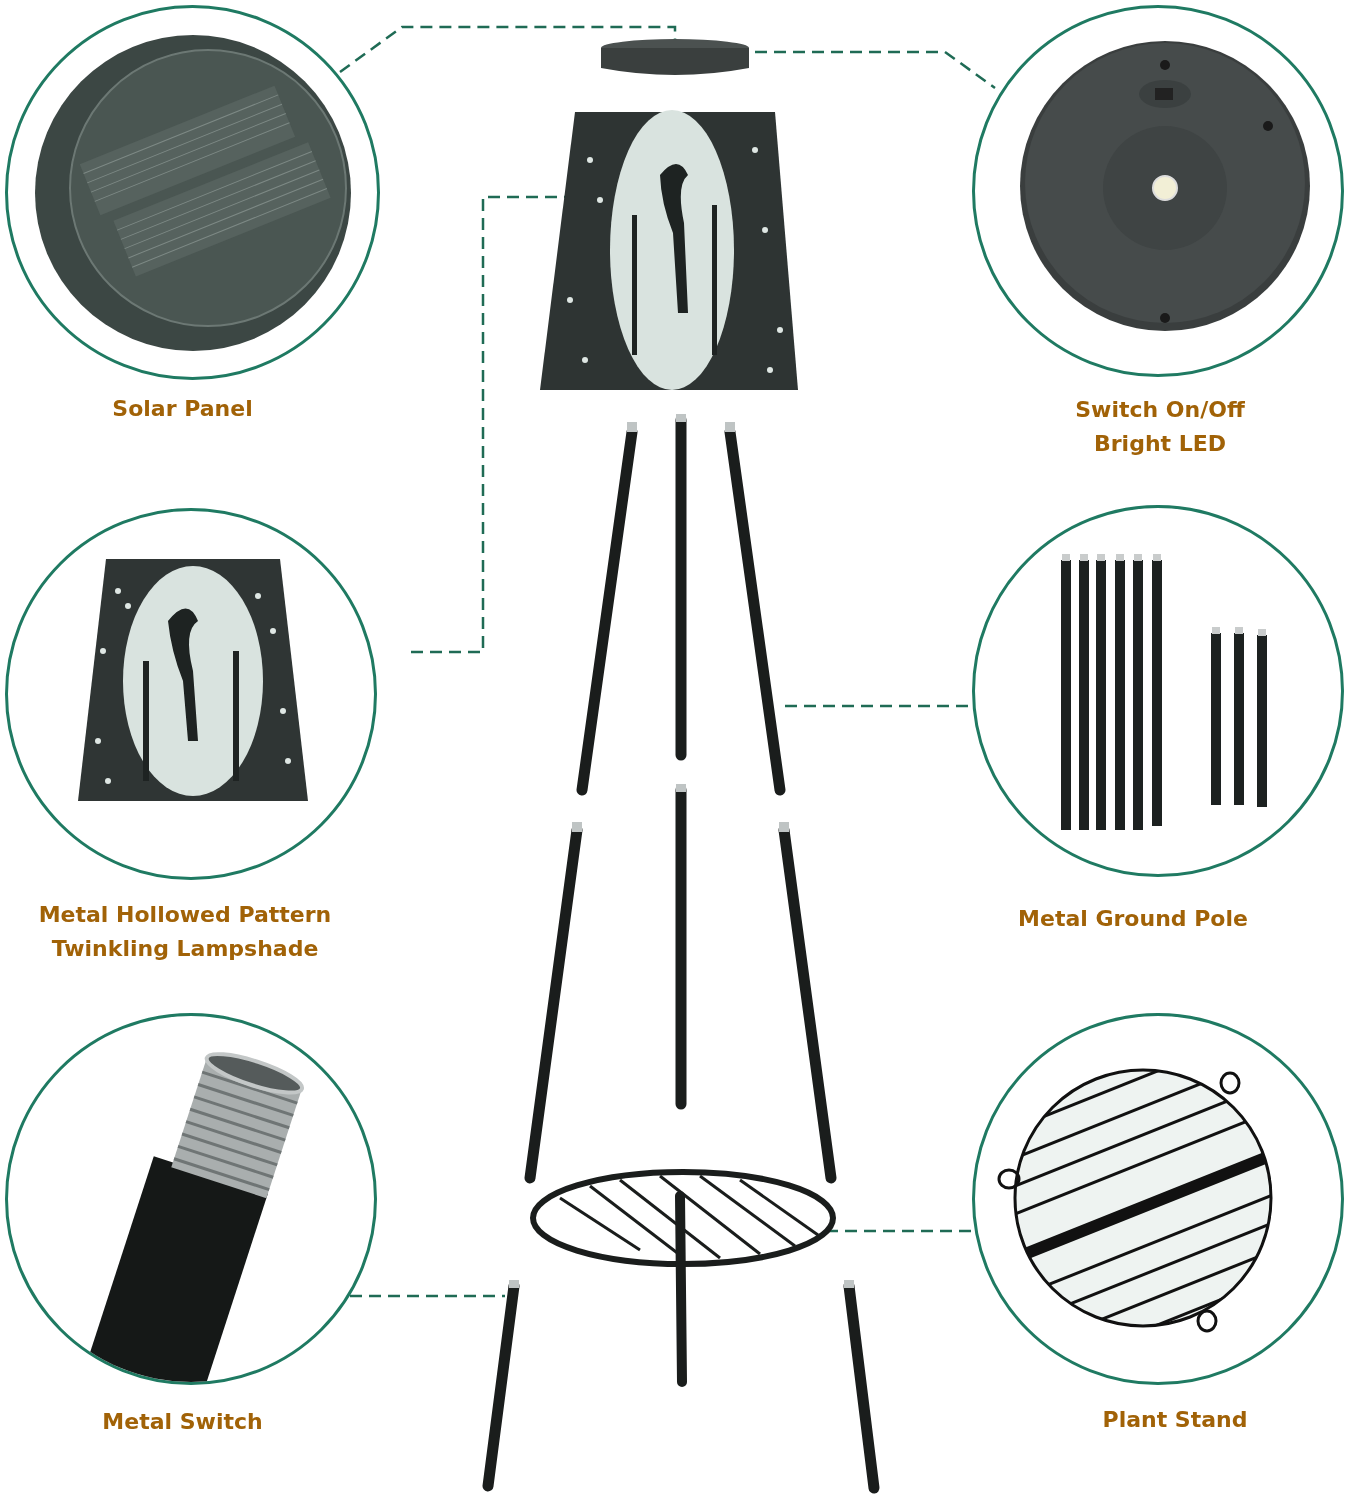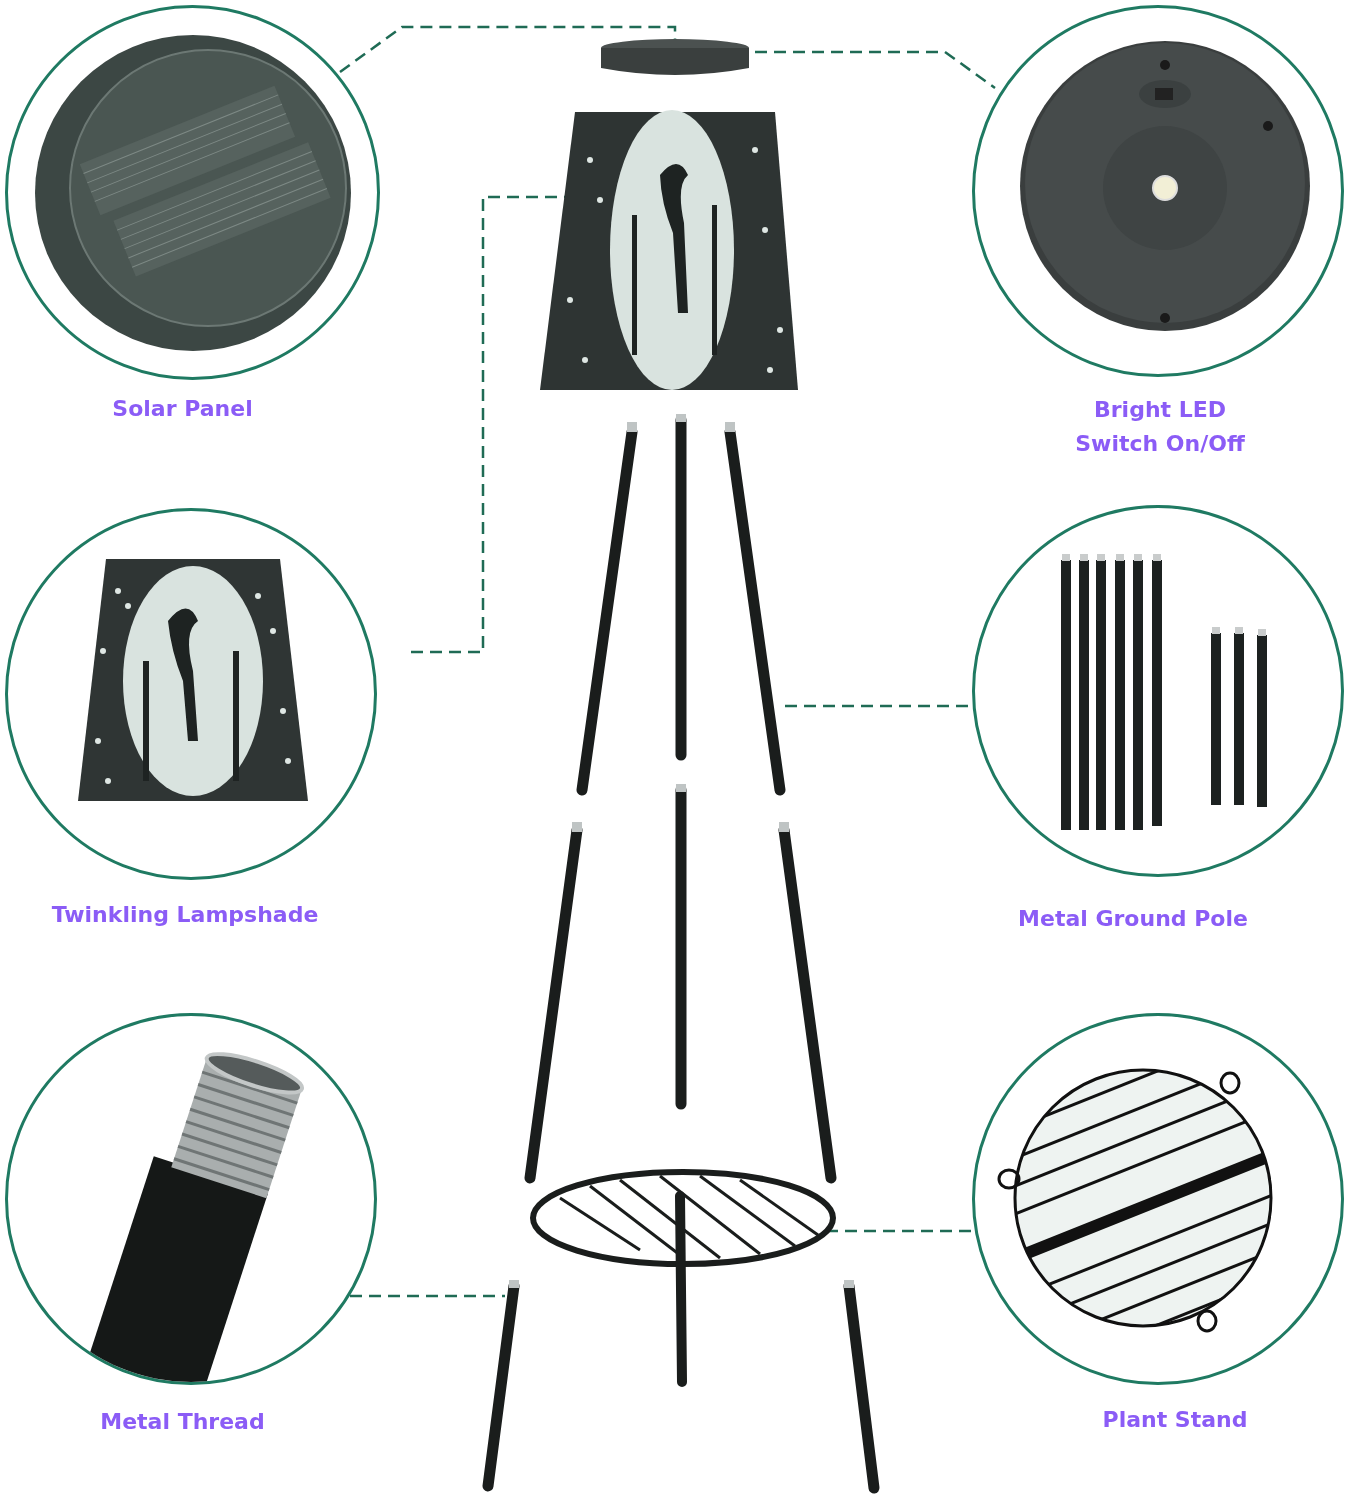--- a/index.html
+++ b/index.html
@@ -1,18 +1,18 @@
 <!DOCTYPE html>
 <html><head>
 <meta charset="utf-8">
 <style>
   html,body{margin:0;padding:0;background:#ffffff;}
   body{width:1350px;height:1500px;position:relative;overflow:hidden;font-family:"Liberation Sans",sans-serif;}
   .callout{position:absolute;border:3px solid #1f7a62;border-radius:50%;box-sizing:border-box;background:#fff;overflow:hidden;}
-  .label{position:absolute;text-align:center;font-family:"DejaVu Sans",sans-serif;font-weight:bold;font-size:22px;line-height:34px;color:#8b5cf6;white-space:nowrap;}
+  .label{position:absolute;text-align:center;font-family:"DejaVu Sans",sans-serif;font-weight:bold;font-size:22px;line-height:34px;color:#a16207;white-space:nowrap;}
   svg{position:absolute;left:0;top:0;}
   .layer{position:absolute;left:0;top:0;width:1350px;height:1500px;}
 </style>
 </head>
 <body>
 
 <svg class="layer" width="1350" height="1500">
   <g fill="none" stroke="#1f6b55" stroke-width="2.5" stroke-dasharray="12,7">
 
     <polyline points="340,72 402,27 675,27 675,42"></polyline>
@@ -61,22 +61,22 @@
     <circle cx="190" cy="180" r="62" fill="#3f4444"></circle>
     <circle cx="190" cy="180" r="12" fill="#f2efd6" stroke="#ddd" stroke-width="2"></circle>
     <ellipse cx="190" cy="86" rx="26" ry="14" fill="#3b4040"></ellipse>
     <rect x="180" y="80" width="18" height="12" fill="#222"></rect>
     <circle cx="190" cy="57" r="5" fill="#1a1a1a"></circle>
     <circle cx="293" cy="118" r="5" fill="#1a1a1a"></circle>
     <circle cx="190" cy="310" r="5" fill="#1a1a1a"></circle>
   </svg>
 </div>
 <div class="label" style="left:1000px;top:393px;width:320px;">
+  <div>Switch On/Off</div>
   <div>Bright LED</div>
-  <div>Switch On/Off</div>
 </div>
 
 <div class="callout" style="left:5px;top:508px;width:372px;height:372px;">
   <svg width="372" height="372">
     <path d="M98,48 L272,48 L300,290 L70,290 Z" fill="#2f3534"></path>
     <ellipse cx="185" cy="170" rx="70" ry="115" fill="#d9e3df"></ellipse>
     <g fill="#1e2322">
       <path d="M160,110 q20,-25 30,0 q-15,10 -5,50 l5,70 l-10,0 l-5,-60 q-12,-30 -15,-60 z"></path>
       <rect x="135" y="150" width="6" height="120"></rect>
       <rect x="225" y="140" width="6" height="130"></rect>
@@ -88,20 +88,21 @@
       <circle cx="265" cy="120" r="3"></circle>
         <circle cx="95" cy="140" r="3"></circle>
         <circle cx="275" cy="200" r="3"></circle>
       <circle cx="90" cy="230" r="3"></circle>
         <circle cx="280" cy="250" r="3"></circle>
         <circle cx="100" cy="270" r="3"></circle>
     </g>
   </svg>
 </div>
 <div class="label" style="left:0;top:898px;width:370px;">
+  <div>Metal Hollowed Pattern</div>
   <div>Twinkling Lampshade</div>
 </div>
 
 <div class="callout" style="left:972px;top:505px;width:372px;height:372px;">
   <svg width="372" height="372">
     <g fill="#1c2120">
       <rect x="86" y="52" width="10" height="270"></rect>
       <rect x="104" y="52" width="10" height="270"></rect>
       <rect x="121" y="52" width="10" height="270"></rect>
       <rect x="140" y="52" width="10" height="270"></rect>
@@ -141,21 +142,21 @@
         <line x1="150" y1="117" x2="250" y2="117"></line>
           <line x1="150" y1="130" x2="250" y2="130"></line>
         <line x1="150" y1="143" x2="250" y2="143"></line>
           <line x1="150" y1="156" x2="250" y2="156"></line>
       </g>
       <ellipse cx="200" cy="50" rx="50" ry="12" fill="#555b5b" stroke="#c3c7c7" stroke-width="4"></ellipse>
     </g>
   </svg>
 </div>
 <div class="label" style="left:0;top:1405px;width:365px;">
-  <div>Metal Thread</div>
+  <div>Metal Switch</div>
 </div>
 
 <div class="callout" style="left:972px;top:1013px;width:372px;height:372px;">
   <svg width="372" height="372">
     <defs>
         <clipPath id="gc">
           <circle cx="168" cy="182" r="128"></circle>
         </clipPath>
       </defs>
     <circle cx="168" cy="182" r="128" fill="#eef3f1" stroke="#111" stroke-width="3"></circle>

